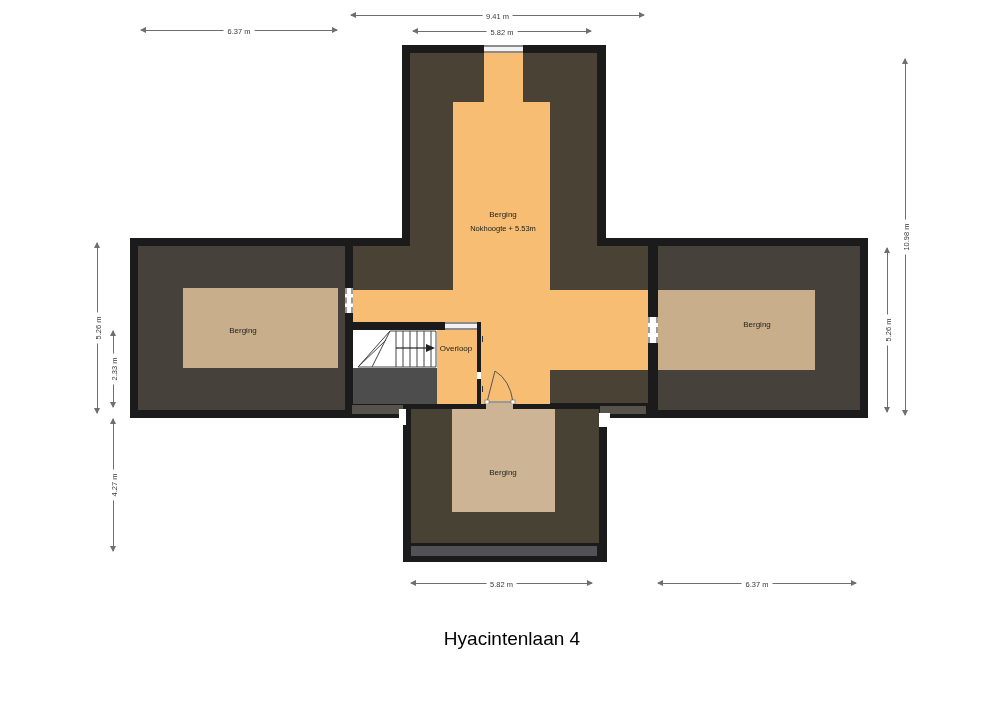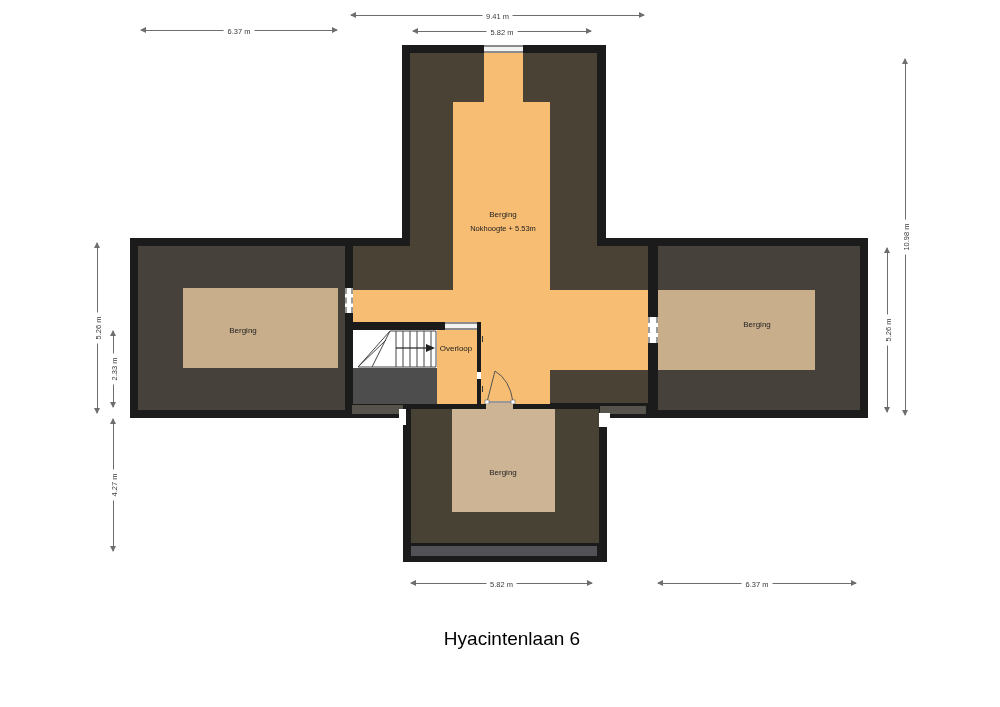--- a/index.html
+++ b/index.html
@@ -168,16 +168,16 @@
     <span class="dim-label">5.82 m</span>
   </div>
   <div class="dim dim-h" style="left:657px;top:579px;width:200px;">
     <div class="dim-line"></div>
       <span class="arr arr-l"></span>
       <span class="arr arr-r"></span>
     <span class="dim-label">6.37 m</span>
   </div>
 
   <div class="title-block">
-    <div>Hyacintenlaan 6</div>
+    <div>Hyacintenlaan 4</div>
   </div>
 
 </div>
 
 </body></html>

